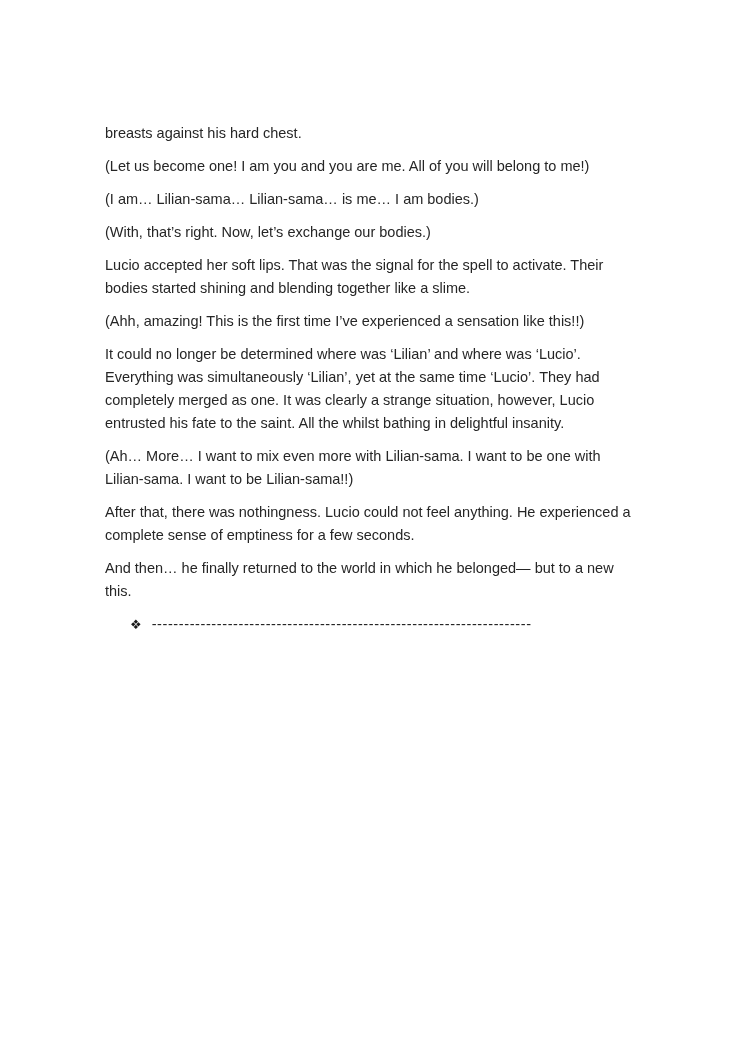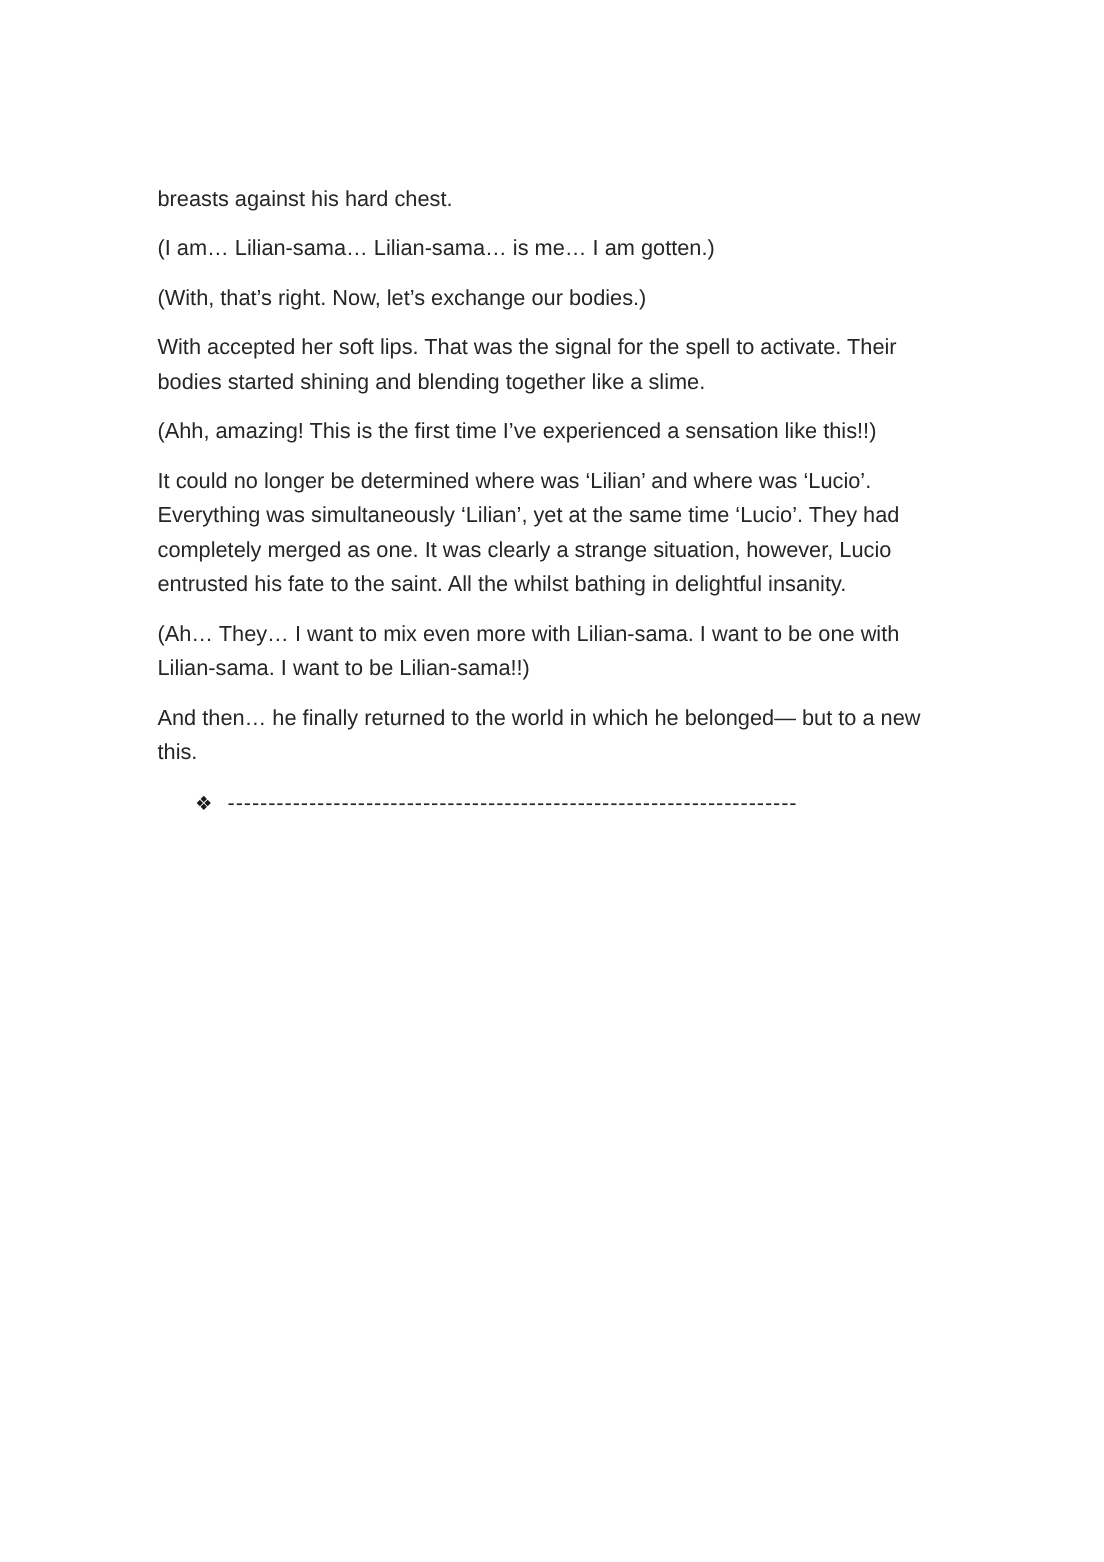--- a/index.html
+++ b/index.html
@@ -45,22 +45,24 @@
     letter-spacing: 0.6px;
     font-size: 14.5px;
   }
 </style>
 </head>
 <body>
 
 <div class="page">
   <div class="content">
     <p>breasts against his hard chest.</p>
-    <p>(I am… Lilian-sama… Lilian-sama… is me… I am gotten.)</p>
+    <p>(Let us become one! I am you and you are me. All of you will belong to me!)</p>
+    <p>(I am… Lilian-sama… Lilian-sama… is me… I am bodies.)</p>
     <p>(With, that’s right. Now, let’s exchange our bodies.)</p>
-    <p>With accepted her soft lips. That was the signal for the spell to activate. Their bodies started shining and blending together like a slime.</p>
+    <p>Lucio accepted her soft lips. That was the signal for the spell to activate. Their bodies started shining and blending together like a slime.</p>
     <p>(Ahh, amazing! This is the first time I’ve experienced a sensation like this!!)</p>
     <p>It could no longer be determined where was ‘Lilian’ and where was ‘Lucio’. Everything was simultaneously ‘Lilian’, yet at the same time ‘Lucio’. They had completely merged as one. It was clearly a strange situation, however, Lucio entrusted his fate to the saint. All the whilst bathing in delightful insanity.</p>
-    <p>(Ah… They… I want to mix even more with Lilian-sama. I want to be one with Lilian-sama. I want to be Lilian-sama!!)</p>
+    <p>(Ah… More… I want to mix even more with Lilian-sama. I want to be one with Lilian-sama. I want to be Lilian-sama!!)</p>
+    <p>After that, there was nothingness. Lucio could not feel anything. He experienced a complete sense of emptiness for a few seconds.</p>
     <p>And then… he finally returned to the world in which he belonged— but to a new this.</p>
     <p class="divider-row"><span class="divider-bullet">❖</span><span class="divider-dashes">----------------------------------------------------------------------</span></p>
   </div>
 </div>
 
 </body></html>

